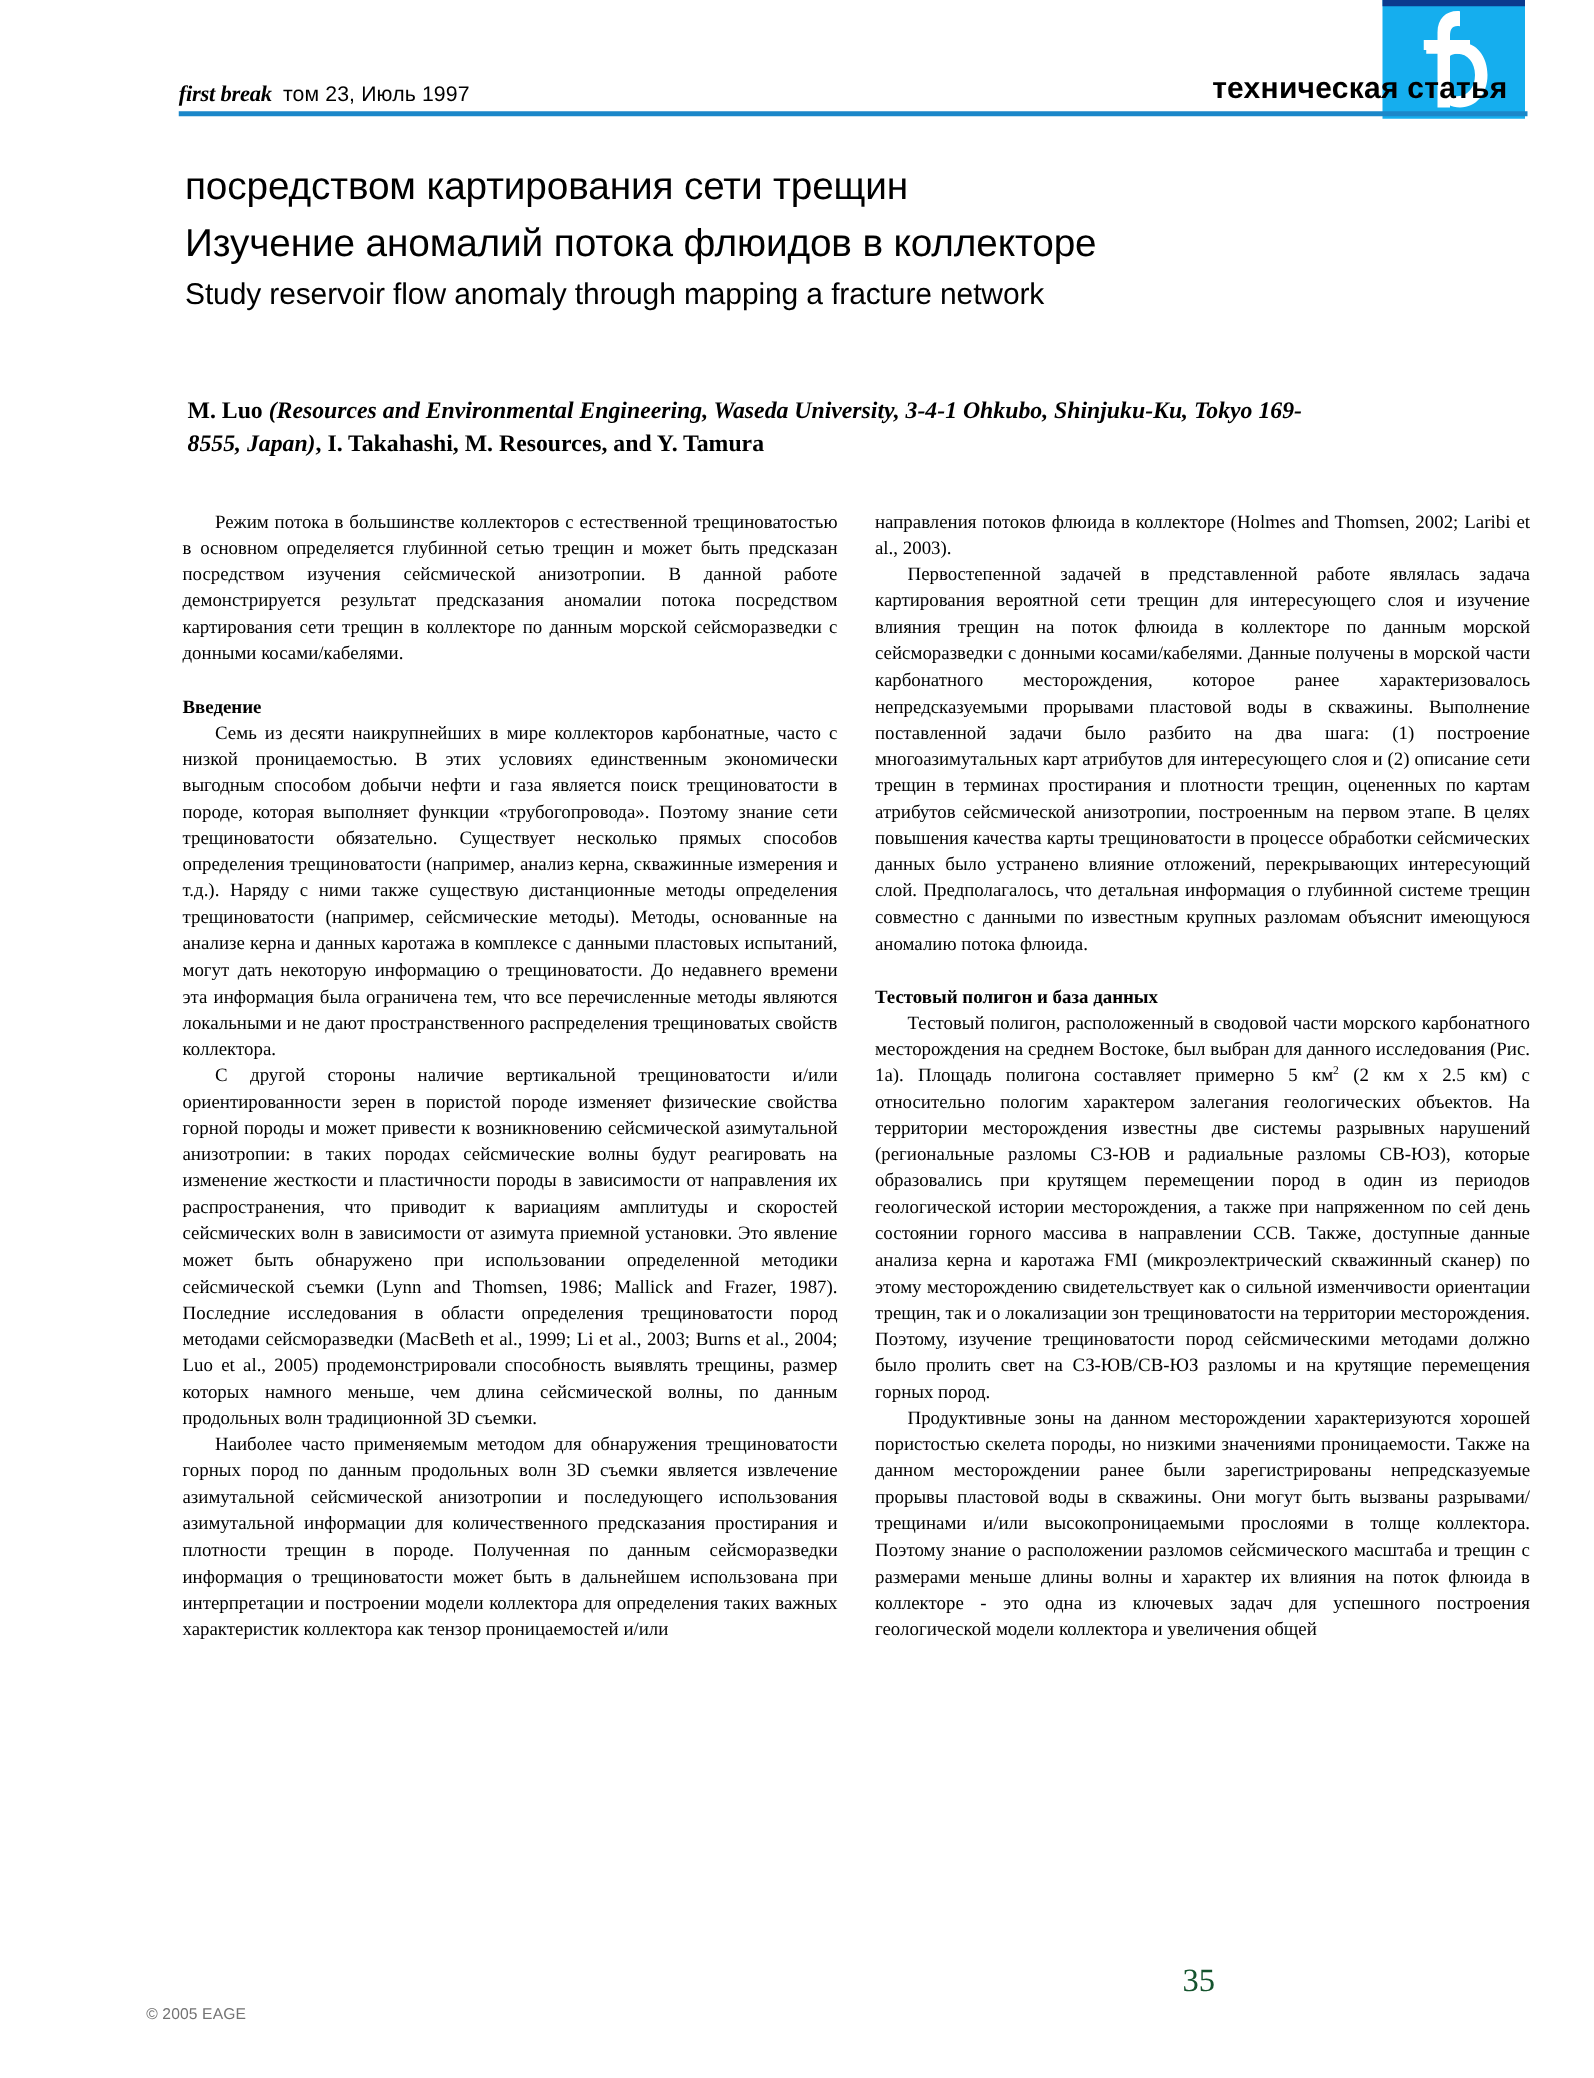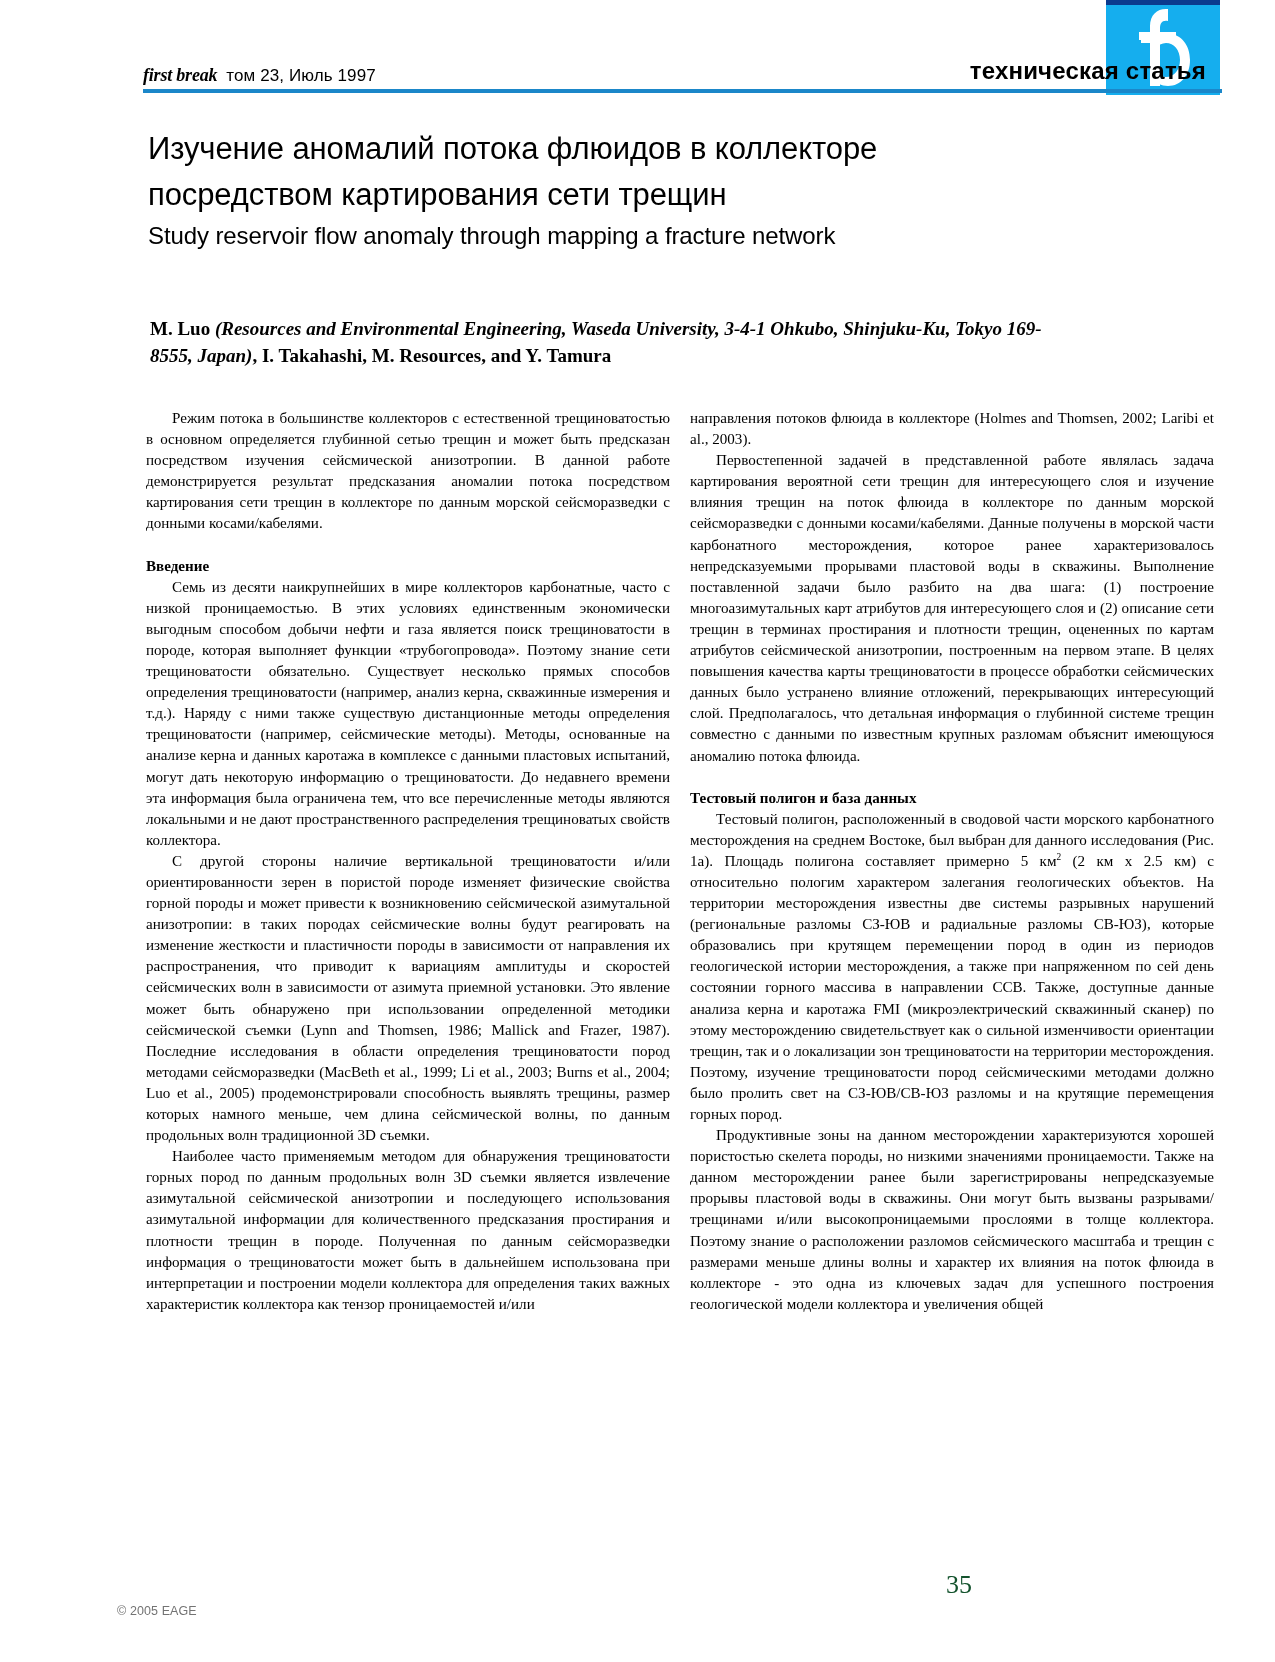--- a/index.html
+++ b/index.html
@@ -139,21 +139,21 @@
   }
 
   
   .columns {
     position: absolute;
     left: 146px;
     top: 408px;
     width: 1078px;
     height: 1110px;
     display: flex;
-    gap: 20px;
+    gap: 30px;
   }
   .col {
     width: 524px;
     font-size: 15.1px;
     line-height: 21.1px;
     text-align: justify;
     text-justify: inter-word;
     hyphens: none;
   }
   .col p {
@@ -213,22 +213,22 @@
   <div class="masthead">
     <div class="masthead-left">
       <span class="journal-name">first break</span>
       <span class="issue-line">том 23, Июль 1997</span>
     </div>
     <div class="masthead-right">техническая статья</div>
   </div>
   <div class="rule-blue"></div>
 
   <div class="title-wrap">
+    <div class="title-ru">посредством картирования сети трещин</div>
     <div class="title-ru">Изучение аномалий потока флюидов в коллекторе</div>
-    <div class="title-ru">посредством картирования сети трещин</div>
     <div class="title-en">Study reservoir flow anomaly through mapping a fracture network</div>
   </div>
 
   <div class="authors">
     <span>M. Luo </span><span class="aff">(Resources and Environmental Engineering, Waseda University, 3-4-1 Ohkubo, Shinjuku-Ku, Tokyo 169-8555, Japan)</span><span>, I. Takahashi, M. Resources, and Y. Tamura</span>
   </div>
 
   <div class="columns">
 
     <div class="col">

